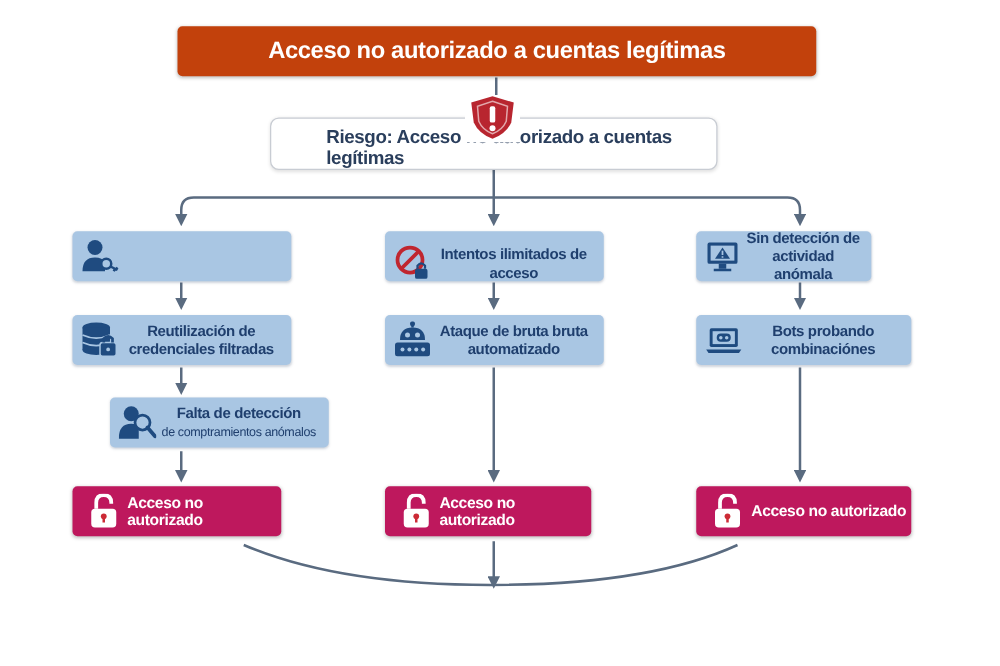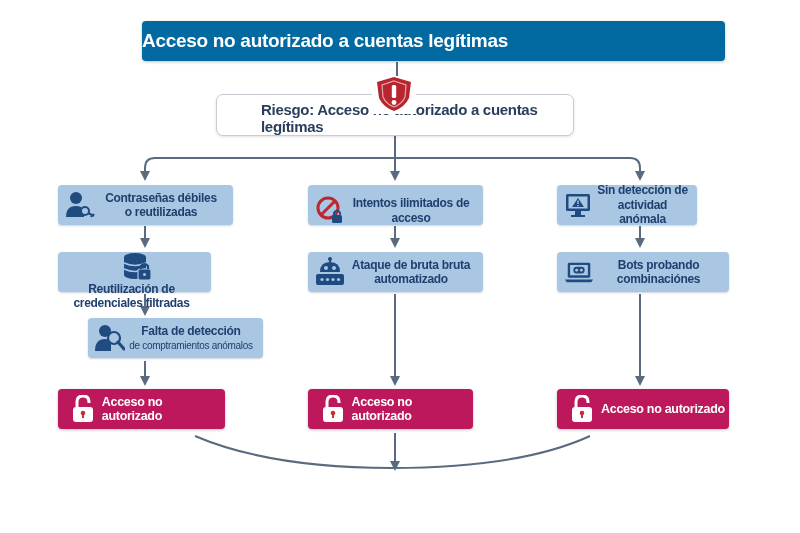--- a/index.html
+++ b/index.html
@@ -2,24 +2,24 @@
 <html><head>
   <meta charset="utf-8">
   <style>
     * { box-sizing: border-box; margin: 0; padding: 0; }
     html, body { width: 800px; height: 533px; background: #ffffff; overflow: hidden; }
     body { position: relative; font-family: "Liberation Sans", "DejaVu Sans", sans-serif; }
 
     #connectors { position: absolute; left: 0; top: 0; width: 800px; height: 533px; pointer-events: none; }
 
     .title-bar {
-      position: absolute; left: 142px; top: 21px; width: 583px; height: 40px;
-      background: #0369a1; border-radius: 4px;
+      position: absolute; left: 142px; top: 21px; width: 511px; height: 40px;
+      background: #c2410c; border-radius: 4px;
       box-shadow: 0 1px 3px rgba(0,0,0,0.25);
-      display: flex; align-items: center; 
+      display: flex; align-items: center; justify-content: center;
       color: #ffffff; font-weight: bold; font-size: 19px; letter-spacing: -0.3px;
     }
 
     .risk-box {
       position: absolute; left: 216px; top: 94px; width: 358px; height: 42px;
       background: #ffffff; border: 1.5px solid #c8ccd3; border-radius: 7px;
       box-shadow: 0 1px 3px rgba(0,0,0,0.12);
       display: flex; align-items: center; justify-content: center;
       color: #2a3e5c; font-weight: bold; font-size: 15px; letter-spacing: -0.3px;
       padding-top: 6px;
@@ -101,27 +101,23 @@
 
 <div class="node" style="left:58px; top:185px; width:175px;">
   <span class="icon">
     <svg width="30" height="30" viewBox="0 0 30 30">
       <circle cx="11" cy="8" r="6" fill="#1f4b80"></circle>
       <path d="M1 27 Q1 16 11 16 Q17 16 19 20 L19 27 Z" fill="#1f4b80"></path>
       <circle cx="20" cy="21" r="4" fill="#a9c6e3" stroke="#1f4b80" stroke-width="2"></circle>
       <path d="M23 23 L29 26 M27 25 L26 27 M28 25.5 L29 24" stroke="#1f4b80" stroke-width="2"></path>
     </svg>
   </span>
-  <span class="txt">
-    <span>Contraseñas débiles</span><br>
-    <span>o reutilizadas</span>
-  </span>
-</div>
-
-<div class="node" style="left:58px; top:252px; width:153px;flex-direction:column;">
+</div>
+
+<div class="node" style="left:58px; top:252px; width:175px;">
   <span class="icon">
     <svg width="30" height="30" viewBox="0 0 30 30">
       <ellipse cx="12" cy="5" rx="11" ry="4" fill="#1f4b80"></ellipse>
       <rect x="1" y="5" width="22" height="18" fill="#1f4b80"></rect>
       <ellipse cx="12" cy="23" rx="11" ry="4" fill="#1f4b80"></ellipse>
       <path d="M1 11 Q12 16 23 11 M1 17 Q12 22 23 17" stroke="#a9c6e3" stroke-width="1.5" fill="none"></path>
       <rect x="15" y="17" width="13" height="11" rx="2" fill="#1f4b80" stroke="#a9c6e3" stroke-width="1.2"></rect>
       <path d="M18 17 L18 14 Q21.5 10 25 14 L25 17" stroke="#1f4b80" stroke-width="2.2" fill="none"></path>
       <circle cx="21.5" cy="22.5" r="1.5" fill="#a9c6e3"></circle>
     </svg>

